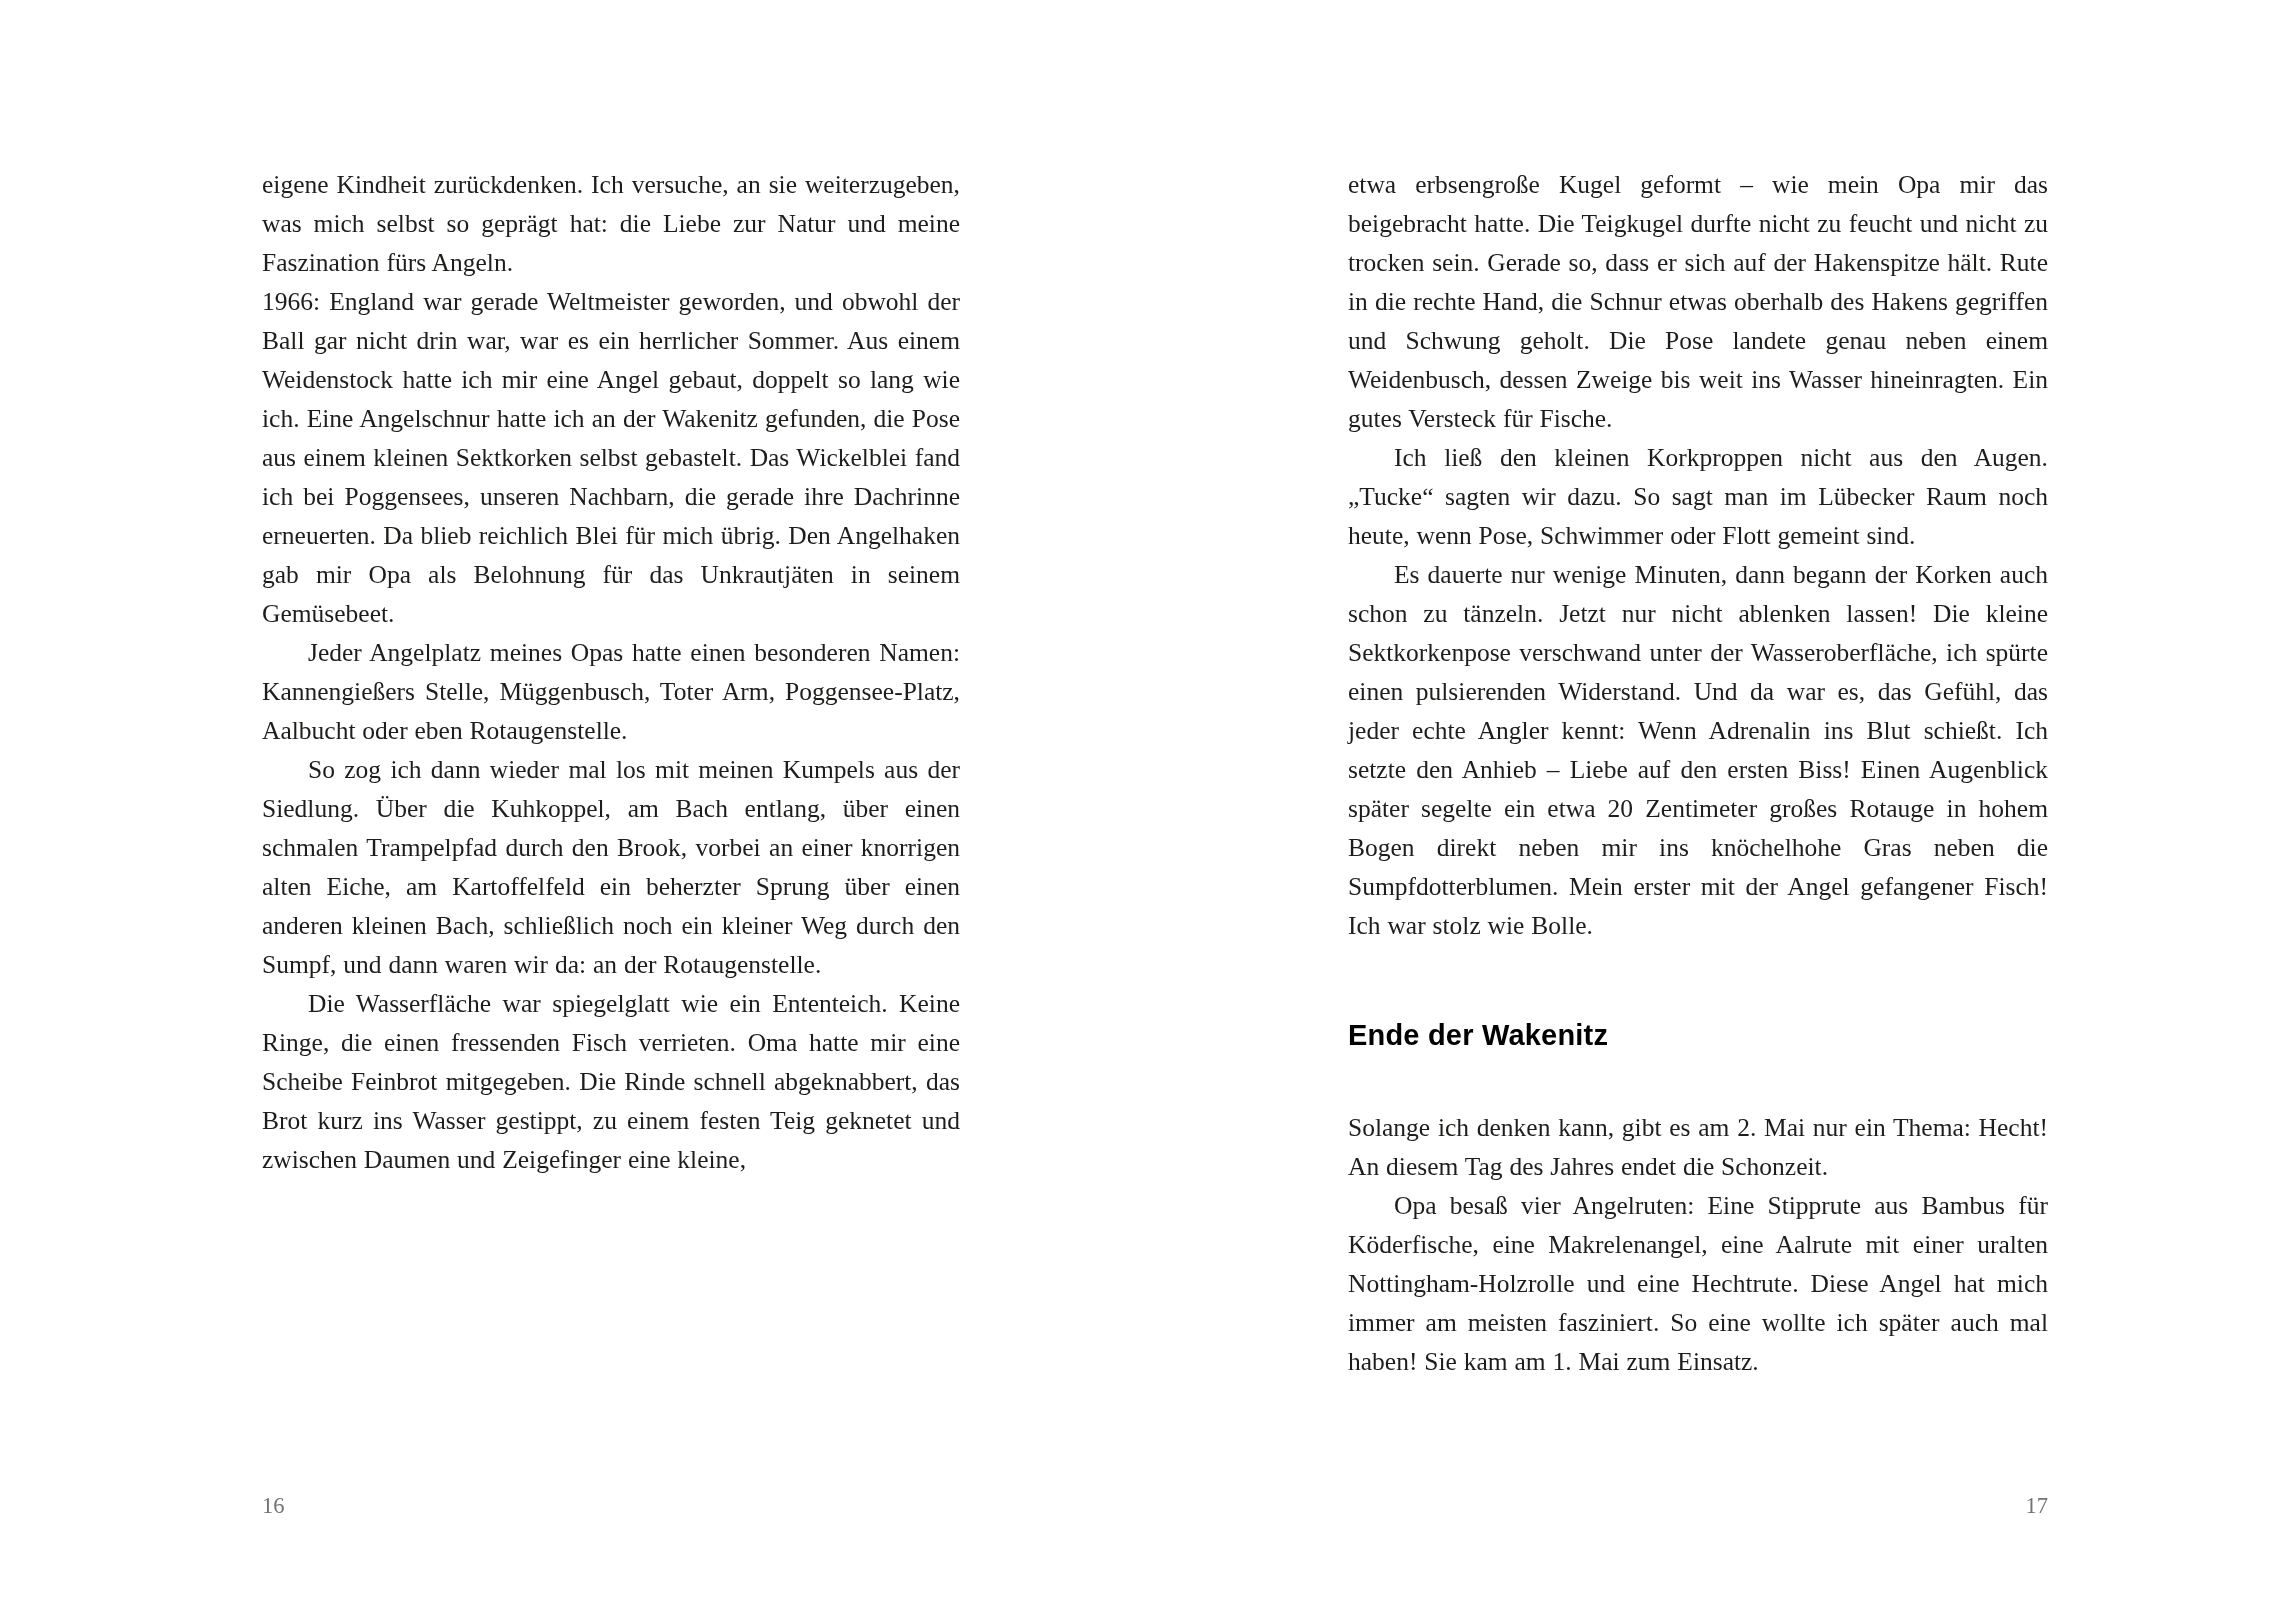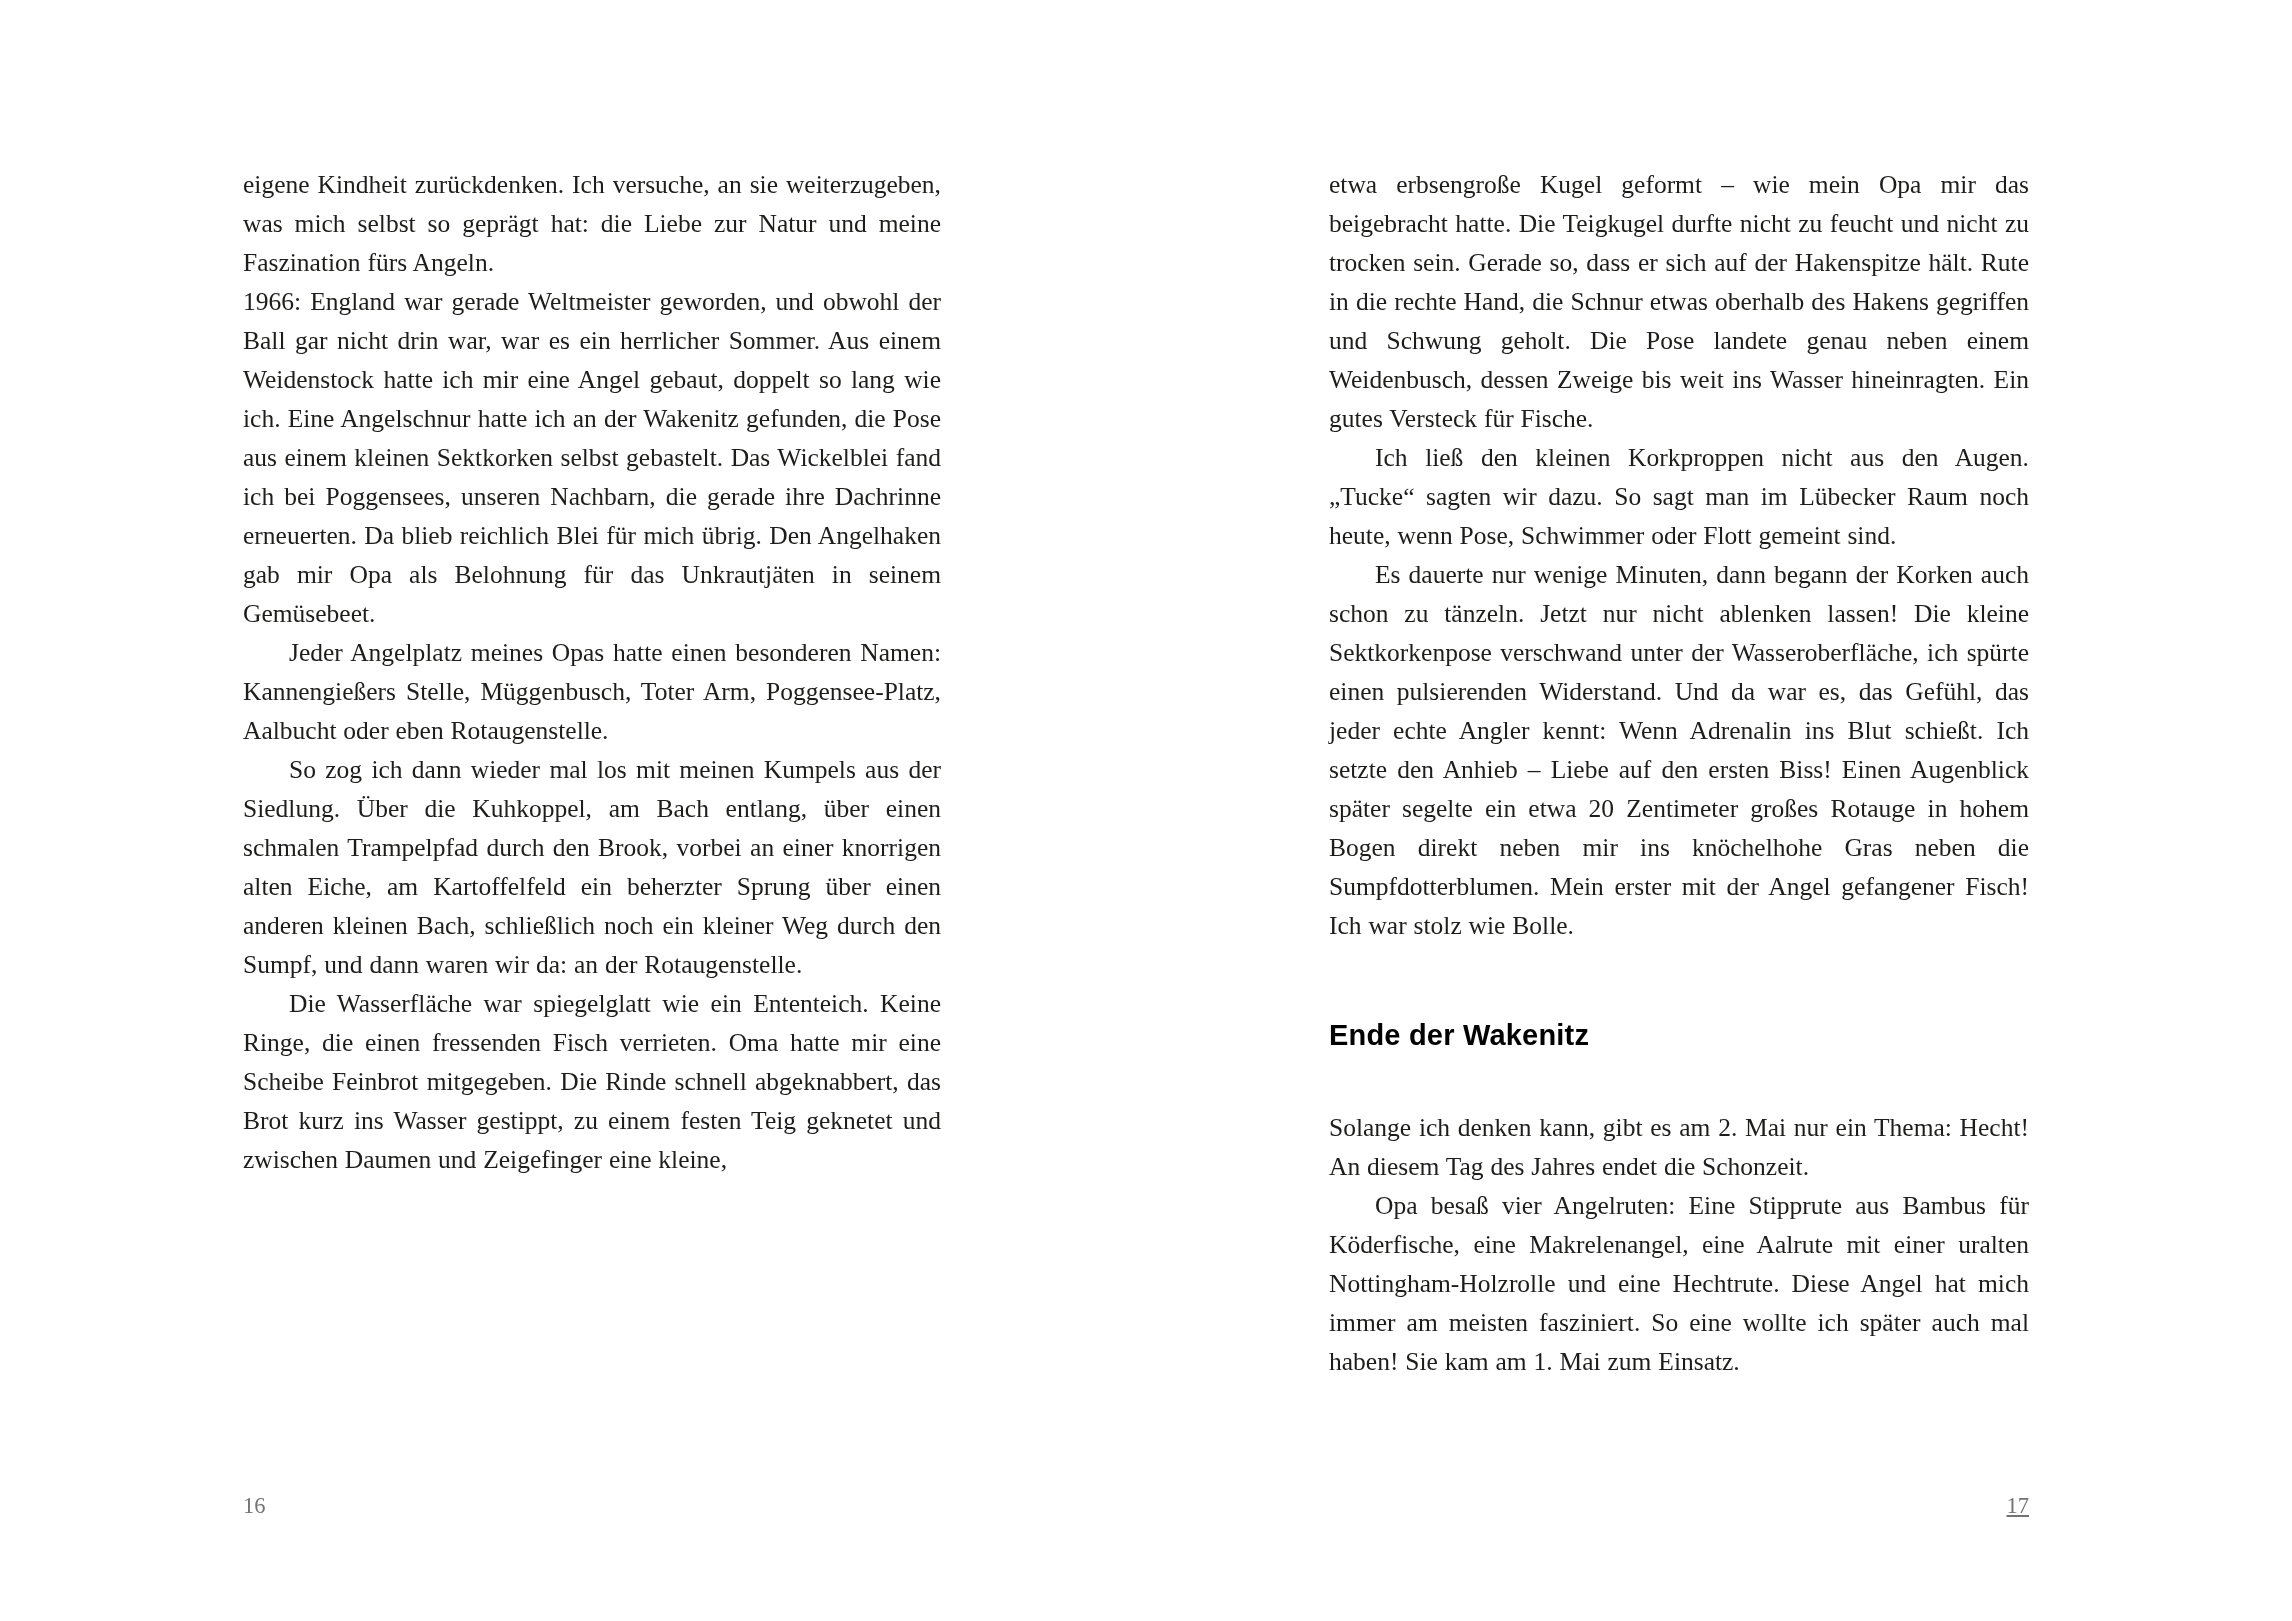--- a/index.html
+++ b/index.html
@@ -7,21 +7,21 @@
     width: 2293px;
     height: 1621px;
     background: #ffffff;
   }
   body {
     position: relative;
     font-family: "Liberation Serif", "DejaVu Serif", serif;
     color: #1d1d1b;
     overflow: hidden;
   }
-  .page { position: absolute; top: 0; height: 1303px; }
+  .page { position: absolute; top: 0; height: 1303px; margin-left: 19px; }
   .page-left  { left: 0; width: 1146px; }
   .page-right { left: 1120px; width: 1147px; }
 
   .text-block { position: absolute; top: 165px; }
   .page-left  .text-block { left: 243px; width: 698px; }
   .page-right .text-block { left: 209px; width: 700px; } 
 
   .para {
     font-size: 25.5px;
     line-height: 39px;
@@ -44,21 +44,21 @@
   }
 
   .page-number {
     position: absolute;
     top: 1492px;
     font-size: 22.5px;
     line-height: 27.4px;
     color: #737373;
   }
   .page-left  .page-number { left: 243px; }
-  .page-right .page-number { left: 209px; width: 700px; text-align: right; text-decoration: underline; }
+  .page-right .page-number { left: 209px; width: 700px; text-align: right; }
 </style>
 </head>
 <body>
 
 <section class="page page-left" lang="de">
   <div class="text-block">
     <p class="para">eigene Kindheit zurückdenken. Ich versuche, an sie weiterzugeben, was mich selbst so geprägt hat: die Liebe zur Natur und meine Faszination fürs Angeln.</p>
     <p class="para">1966: England war gerade Weltmeister geworden, und obwohl der Ball gar nicht drin war, war es ein herrlicher Sommer. Aus einem Weidenstock hatte ich mir eine Angel gebaut, doppelt so lang wie ich. Eine Angelschnur hatte ich an der Wakenitz gefunden, die Pose aus einem kleinen Sektkorken selbst gebastelt. Das Wickelblei fand ich bei Poggensees, unseren Nachbarn, die gerade ihre Dachrinne erneuerten. Da blieb reichlich Blei für mich übrig. Den Angelhaken gab mir Opa als Belohnung für das Unkrautjäten in seinem Gemüsebeet.</p>
     <p class="para indent">Jeder Angelplatz meines Opas hatte einen besonderen Namen: Kannengießers Stelle, Müggenbusch, Toter Arm, Poggensee-Platz, Aalbucht oder eben Rotaugenstelle.</p>
     <p class="para indent">So zog ich dann wieder mal los mit meinen Kumpels aus der Siedlung. Über die Kuhkoppel, am Bach entlang, über einen schmalen Trampelpfad durch den Brook, vorbei an einer knorrigen alten Eiche, am Kartoffelfeld ein beherzter Sprung über einen anderen kleinen Bach, schließlich noch ein kleiner Weg durch den Sumpf, und dann waren wir da: an der Rotaugenstelle.</p>

